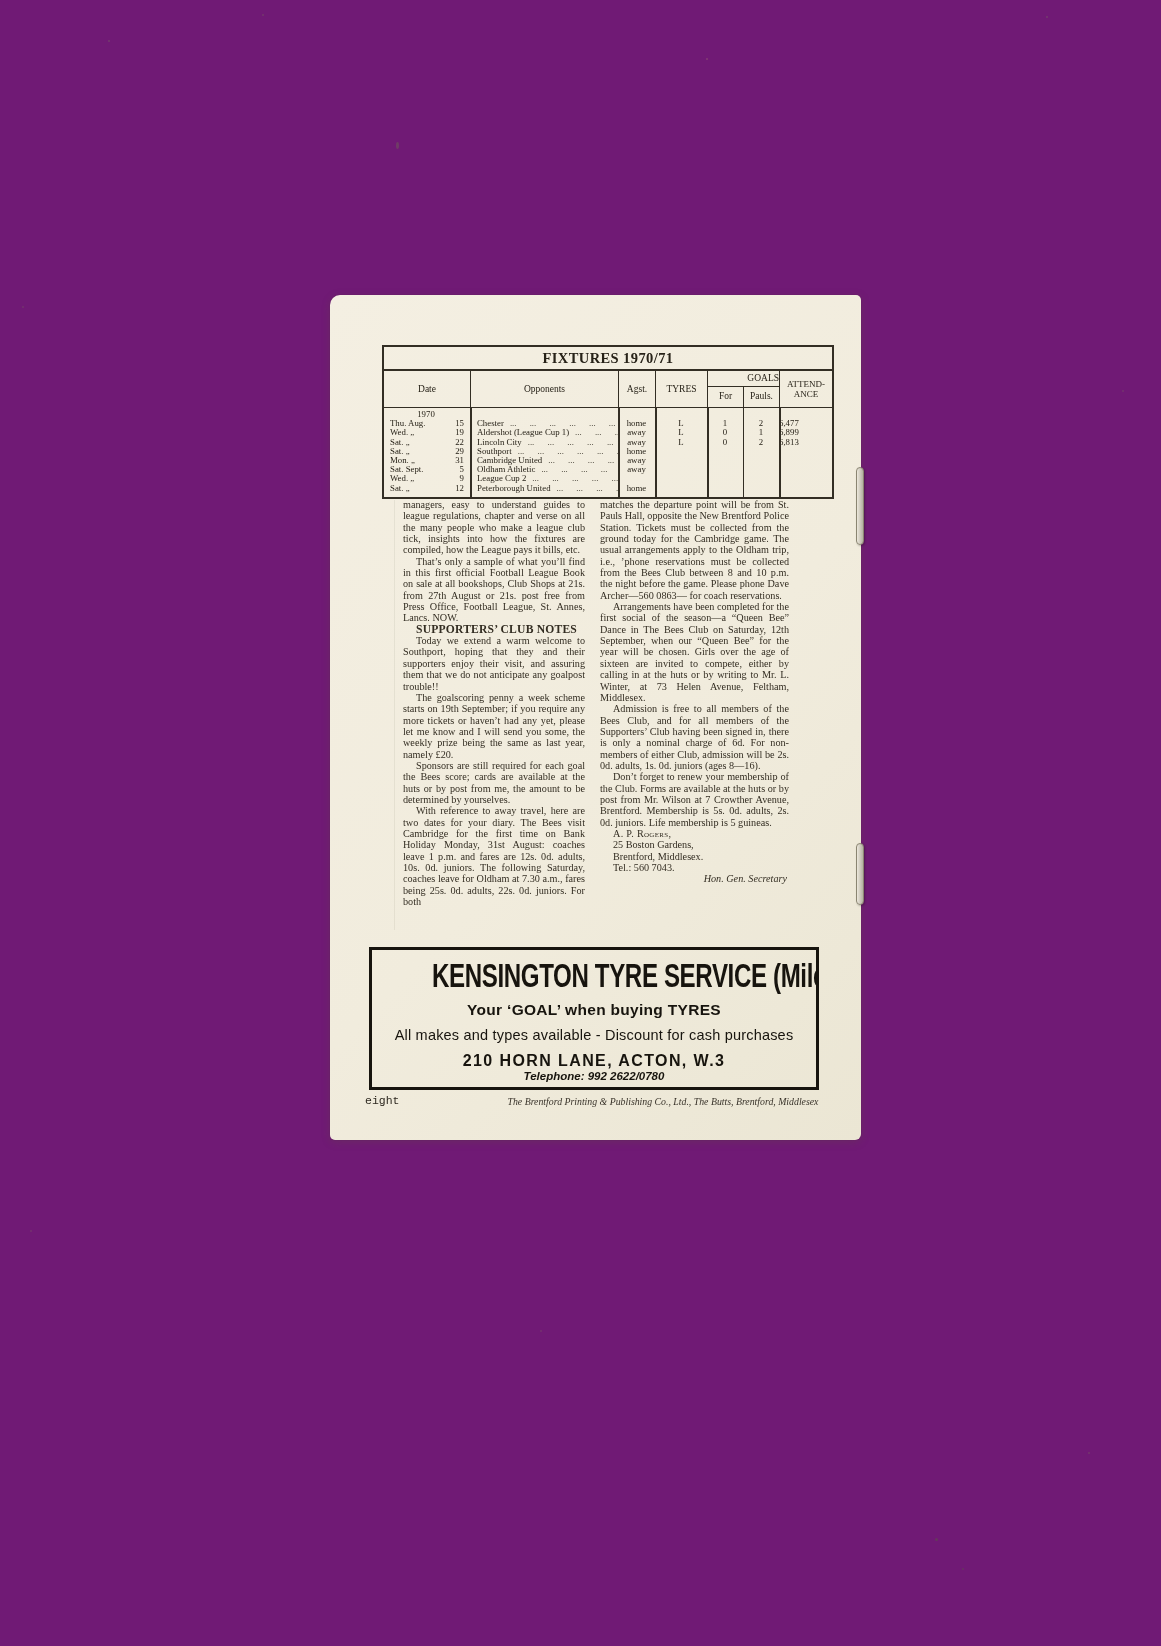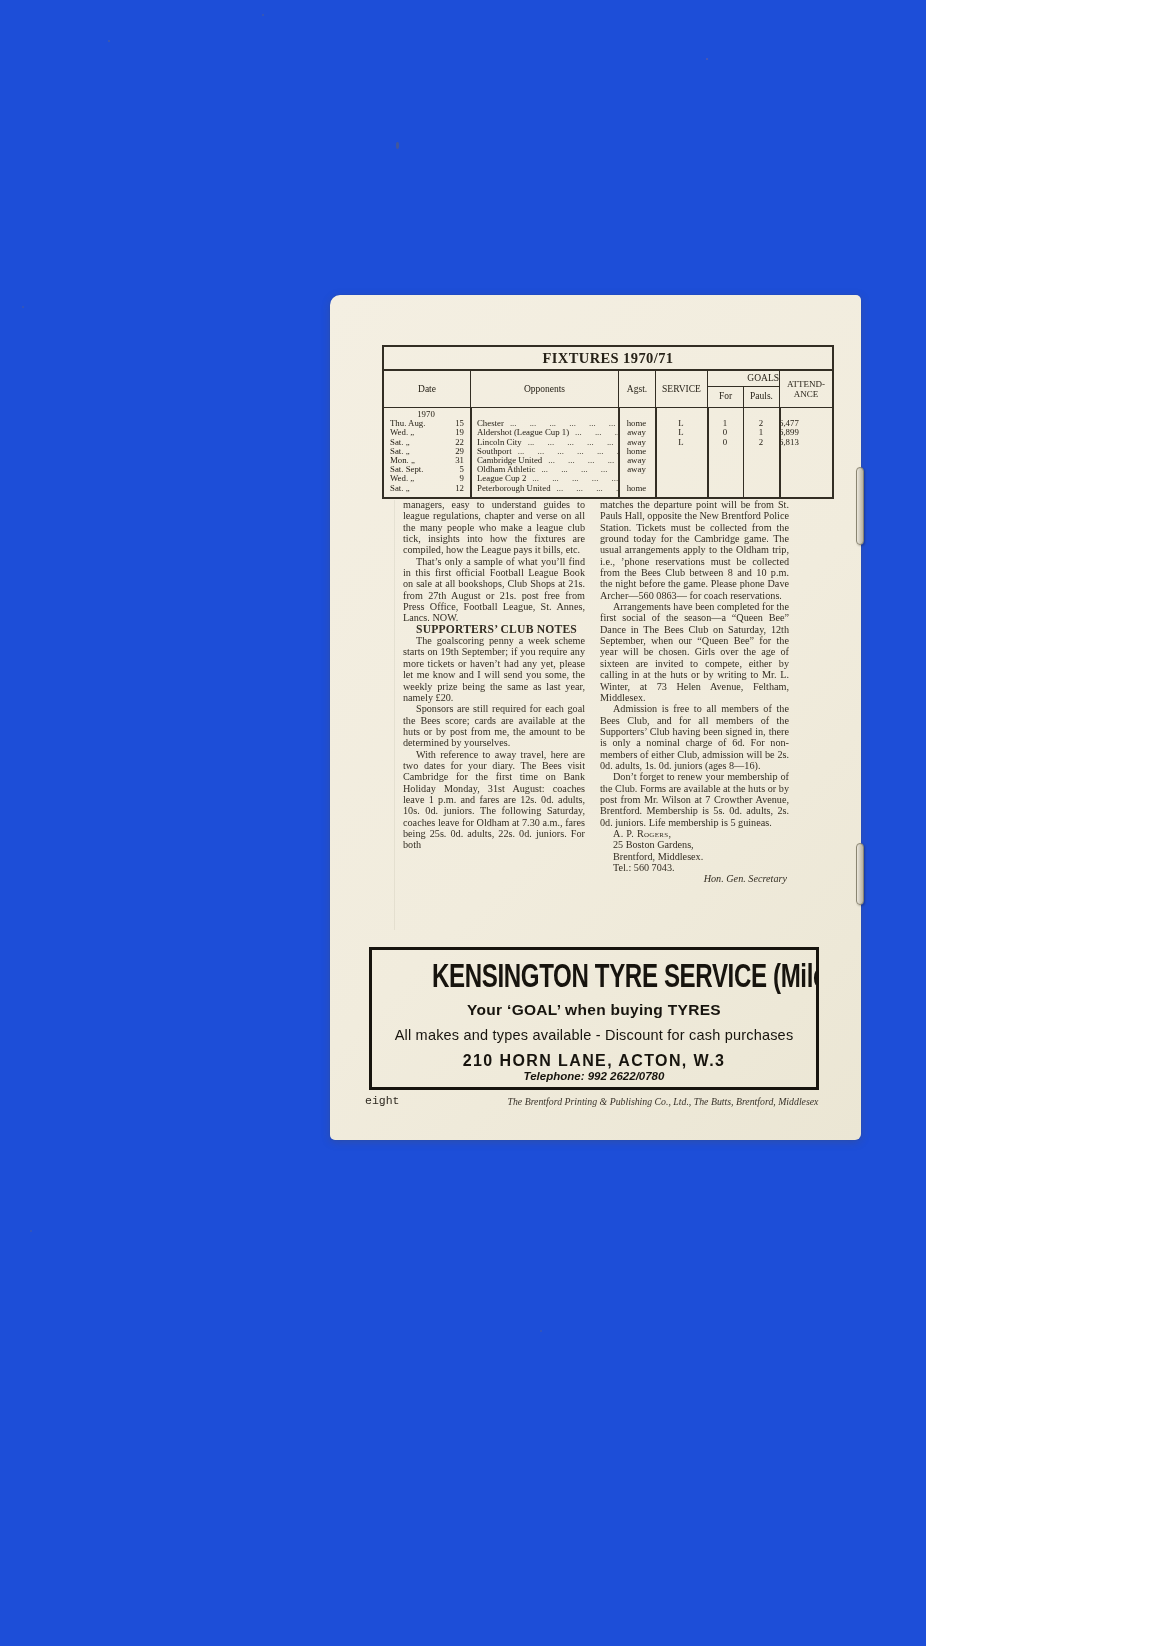--- a/index.html
+++ b/index.html
@@ -1,18 +1,18 @@
 <!DOCTYPE html>
 <html><head>
 <meta charset="utf-8">
 <style>
   html,body { margin:0; padding:0; }
   .canvas {
-    position:relative; width:926px; height:1646px;
-    background:#1d4ed8; overflow:hidden;
+    position:relative; width:1161px; height:1646px;
+    background:#701a75; overflow:hidden;
     font-family:"Liberation Serif", serif; color:#2b2620;
   }
   .speck { position:absolute; border-radius:50%; }
 
   
   .page {
     position:absolute; left:330px; top:295px; width:531px; height:845px;
     background:linear-gradient(135deg,#f4efe2 0%,#f1ecdd 55%,#ebe6d4 100%);
     border-radius:10px 5px 6px 5px;
     box-shadow:0 2px 9px rgba(90,80,55,.28), 0 0 1px rgba(0,0,0,.25);
@@ -121,21 +121,21 @@
   <div class="page">
     <div class="crease"></div>
 
     <div class="ftable">
       <div class="ft-title">FIXTURES 1970/71</div>
 
       <div class="ft-head">
         <div class="hc h-date">Date</div>
         <div class="hc h-opp">Opponents</div>
         <div class="hc h-grnd">Agst.</div>
-        <div class="hc h-res">SERVICE</div>
+        <div class="hc h-res">TYRES</div>
         <div class="hc h-goals">
           <div class="goals-top">GOALS</div>
           <div class="goals-bottom">
             <span>For</span>
             <span>Pauls.</span>
           </div>
         </div>
         <div class="hc h-att">
           <span>ATTEND-</span>
           <span>ANCE</span>
@@ -288,20 +288,21 @@
           <div class="c att"></div>
         </div>
       </div>
     </div>
 
     <div class="cols">
       <div class="col-left">
         <p class="noindent">managers, easy to understand guides to league regulations, chapter and verse on all the many people who make a league club tick, insights into how the fixtures are compiled, how the League pays it bills, etc.</p>
         <p>That’s only a sample of what you’ll find in this first official Football League Book on sale at all bookshops, Club Shops at 21s. from 27th August or 21s. post free from Press Office, Football League, St. Annes, Lancs.  NOW.</p>
         <p class="subhead">SUPPORTERS’ CLUB NOTES</p>
+        <p>Today we extend a warm welcome to Southport, hoping that they and their supporters enjoy their visit, and assuring them that we do not anticipate any goalpost trouble!!</p>
         <p>The goalscoring penny a week scheme starts on 19th September; if you require any more tickets or haven’t had any yet, please let me know and I will send you some, the weekly prize being the same as last year, namely £20.</p>
         <p>Sponsors are still required for each goal the Bees score; cards are available at the huts or by post from me, the amount to be determined by yourselves.</p>
         <p>With reference to away travel, here are two dates for your diary.  The Bees visit Cambridge for the first time on Bank Holiday Monday, 31st August: coaches leave 1 p.m. and fares are 12s. 0d. adults, 10s. 0d. juniors.  The following Saturday, coaches leave for Oldham at 7.30 a.m., fares being 25s. 0d. adults, 22s. 0d. juniors.  For both</p>
       </div>
       <div class="col-right">
         <p class="noindent">matches the departure point will be from St. Pauls Hall, opposite the New Brentford Police Station.  Tickets must be collected from the ground today for the Cambridge game.  The usual arrangements apply to the Oldham trip, i.e., ’phone reservations must be collected from the Bees Club between 8 and 10 p.m. the night before the game. Please phone Dave Archer—560 0863— for coach reservations.</p>
         <p>Arrangements have been completed for the first social of the season—a “Queen Bee” Dance in The Bees Club on Saturday, 12th September, when our “Queen Bee” for the year will be chosen.  Girls over the age of sixteen are invited to compete, either by calling in at the huts or by writing to Mr. L. Winter, at 73 Helen Avenue, Feltham, Middlesex.</p>
         <p>Admission is free to all members of the Bees Club, and for all members of the Supporters’ Club having been signed in, there is only a nominal charge of 6d.  For non-members of either Club, admission will be 2s. 0d. adults, 1s. 0d. juniors (ages 8—16).</p>
         <p>Don’t forget to renew your membership of the Club.  Forms are available at the huts or by post from Mr. Wilson at 7 Crowther Avenue, Brentford. Membership is 5s. 0d. adults, 2s. 0d. juniors.  Life membership is 5 guineas.</p>
         <p class="sig-name">A. P. Rogers,</p>

